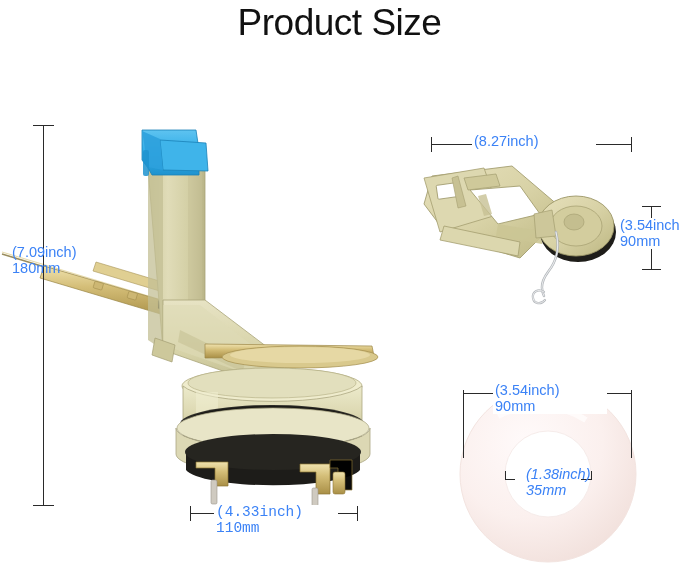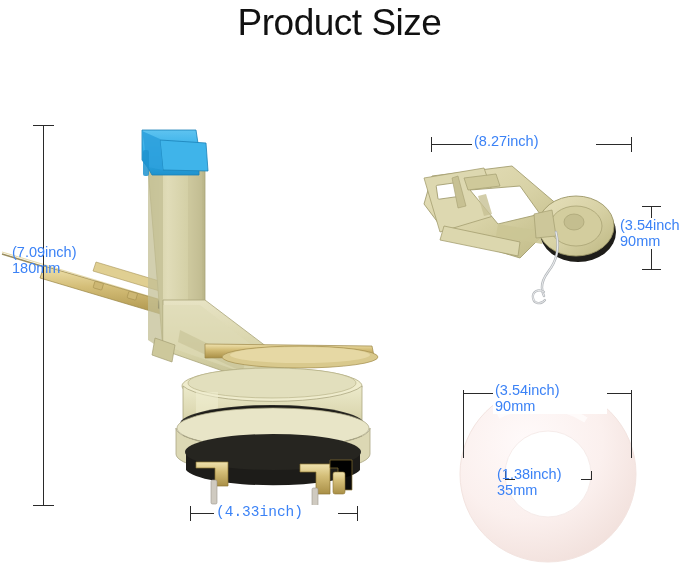--- a/index.html
+++ b/index.html
@@ -179,20 +179,21 @@
   <div class="dimlbl" style="left:12px; top:199px; width:96px;margin-top:46px;">
     <span>(7.09inch)</span>
     <span class="l2">180mm</span>
   </div>
 
   <div class="hline" style="left:190px; top:513px; width:168px;"></div>
   <div class="tickv" style="left:190px; top:506px; height:15px;"></div>
   <div class="tickv" style="left:357px; top:506px; height:15px;"></div>
   <div class="dimlbl" style="left:214px; top:505px; width:120px; background:#fff; padding:0 2px;font-family:Liberation Mono, monospace;">
     <span>(4.33inch)</span>
+    <span class="l2">110mm</span>
   </div>
 
   <div class="hline" style="left:431px; top:144px; width:201px;"></div>
   <div class="tickv" style="left:431px; top:137px; height:15px;"></div>
   <div class="tickv" style="left:631px; top:137px; height:15px;"></div>
   <div class="dimlbl" style="left:472px; top:134px; width:120px; background:#fff; padding:0 2px;">
     <span>(8.27inch)</span>
   </div>
 
   <div class="vline" style="left:651px; top:206px; height:64px;"></div>
@@ -208,18 +209,18 @@
   <div class="tickv" style="left:631px; top:390px; height:68px;"></div>
   <div class="dimlbl" style="left:493px; top:383px; width:110px; background:#fff; padding:0 2px;">
     <span>(3.54inch)</span>
     <span class="l2">90mm</span>
   </div>
 
   <div class="tickv" style="left:505px; top:471px; height:9px;"></div>
   <div class="tickv" style="left:591px; top:471px; height:9px;"></div>
   <div class="hline" style="left:505px; top:479px; width:10px;"></div>
   <div class="hline" style="left:581px; top:479px; width:11px;"></div>
-  <div class="dimlbl" style="left:497px; top:467px; width:92px;">
+  <div class="dimlbl" style="left:526px; top:467px; width:92px;font-style:italic;">
     <span>(1.38inch)</span>
     <span class="l2">35mm</span>
   </div>
 
 </div>
 
 </body></html>

